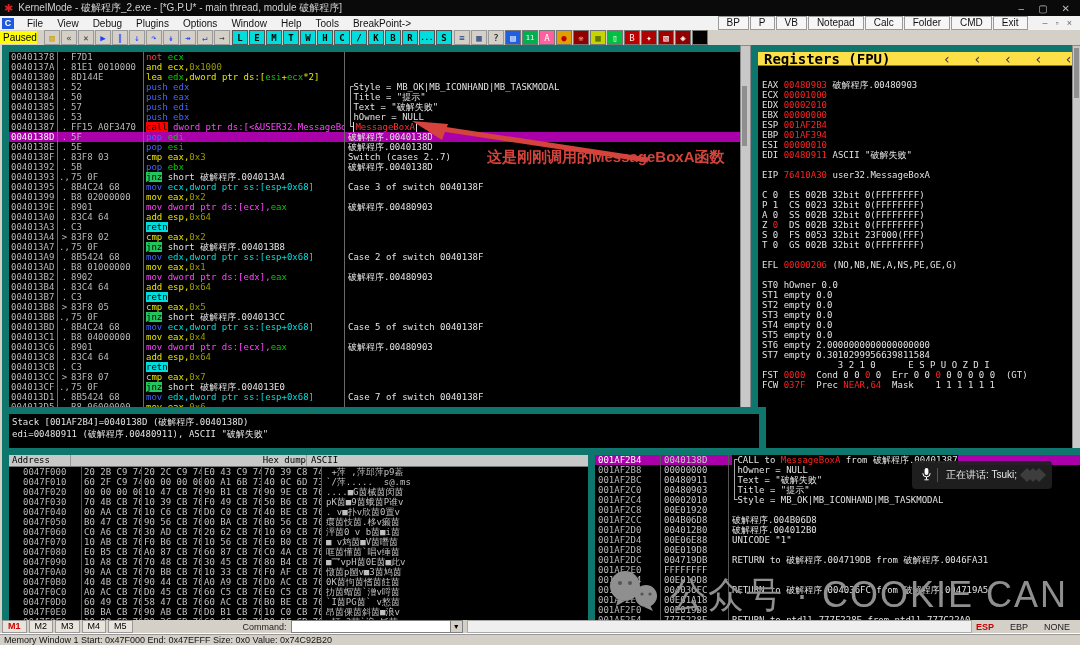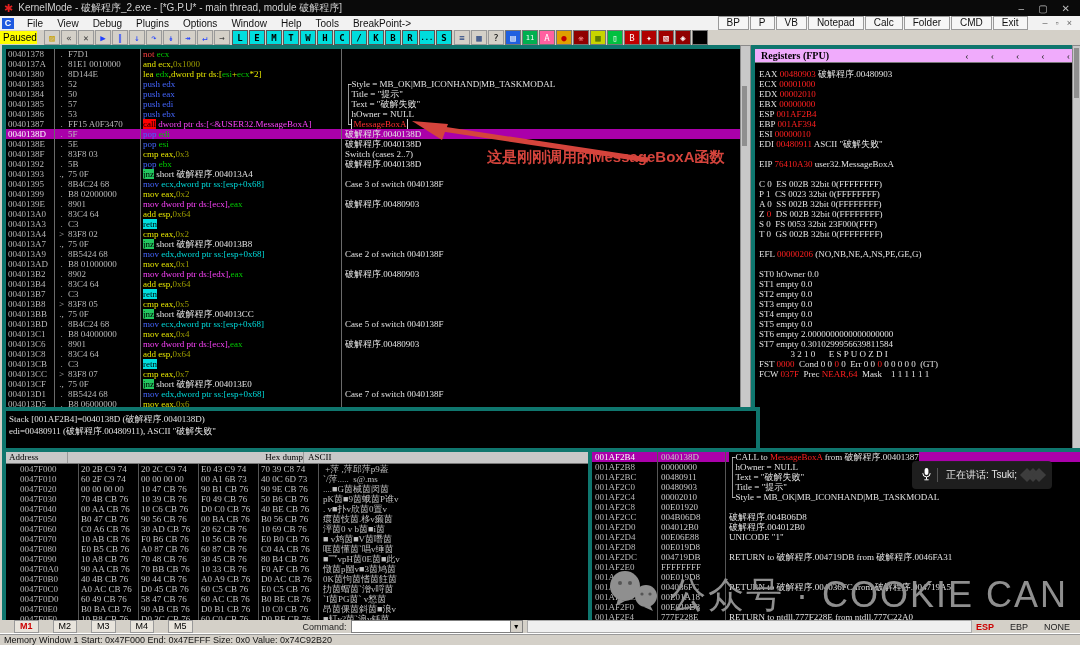--- a/index.html
+++ b/index.html
@@ -25,21 +25,21 @@
   .paused{background:#ffff00;color:#000;font-size:10px;font-family:"Liberation Sans",sans-serif;
           width:46px;height:13px;line-height:13px;padding-left:3px;margin-right:6px;}
   .tico{width:14px;height:13px;border:1px solid #9a9a9a;background:#d4d0c8;font-size:9px;
         display:flex;align-items:center;justify-content:center;}
   .lbtn{width:14px;height:13px;background:#00dddd;border:1px solid #555;color:#000;
         font-size:9px;font-weight:bold;display:flex;align-items:center;justify-content:center;}
   .tgap{width:5px;}
   .rcluster{margin-left:auto;display:flex;gap:1px;margin-right:432px;}
   .ric{width:14px;height:13px;font-size:9px;display:flex;align-items:center;justify-content:center;border:1px solid #777;}
   
-  .panel{position:absolute;background:#000;border:4px solid #0f766e;overflow:hidden;font-family:Liberation Serif, serif;}
+  .panel{position:absolute;background:#000;border:7px solid #0f766e;overflow:hidden;}
   .line{white-space:pre;font-size:9px;line-height:10px;height:10px;}
   
   .sg-w{color:#e2e2e2}.sg-r{color:#ff2020}.sg-rt{color:#ff4040}
   .sg-g{color:#00cc00}.sg-b{color:#4466ff}.sg-y{color:#e6e600}.sg-o{color:#9a9a00}
   .sg-c2{color:#00dddd}.sg-m{color:#ff44ff}
   .sg-callbg{background:#ff0000;color:#000}
   .sg-jbg{background:#22c55e;color:#000}
   .sg-retbg{background:#00dddd;color:#000}
   .sg-msg{color:#ff3030;border:1px solid #dcdcdc;padding:0 1px;}
   
@@ -49,24 +49,24 @@
   .c-addr{width:46px;color:#b8b8b8;padding-left:2px;border-right:1px solid #6a6a6a;flex:none;}
   .drow.hl .c-addr{color:#fff;}
   .c-dot{width:13px;color:#b8b8b8;text-align:center;flex:none;}
   .c-hex{width:72px;color:#b8b8b8;flex:none;border-right:1px solid #6a6a6a;overflow:hidden;}
   .c-instr{width:198px;flex:none;border-right:1px solid #6a6a6a;padding-left:2px;overflow:hidden;}
   .c-cmt{flex:1;padding-left:3px;overflow:hidden;}
   .vscroll{position:absolute;background:#c8c8c8;border:1px solid #8a8a8a;}
   .vthumb{position:absolute;left:1px;width:5px;background:#8f8f8f;}
   
   .registers{left:751px;top:45px;width:321px;height:403px;}
-  .reg-head{height:13px;background:#f0abfc;color:#000;font-size:10px;font-weight:bold;
+  .reg-head{height:13px;background:#fde047;color:#000;font-size:14px;font-weight:bold;
             display:flex;align-items:center;padding:0 6px;border-bottom:1px solid #777;}
   .reg-arrows{margin-left:auto;display:flex;gap:22px;font-weight:normal;color:#333;}
-  .reg-body{padding:6px 0 0 4px;}
+  .reg-body{padding:14px 0 0 4px;}
   
   .infopane{left:2px;top:407px;width:747px;height:39px;padding:2px 0 0 3px;}
   
   .dump{left:2px;top:448px;width:584px;height:172px;}
   .dump-head{height:11px;background:#c8c8c8;color:#000;font-size:9px;display:flex;border-bottom:1px solid #777;}
   .dh-addr{width:58px;padding-left:3px;border-right:1px solid #999;}
   .dh-hex{width:232px;padding-left:3px;border-right:1px solid #999;text-align:right;}
   .dh-ascii{padding-left:4px;flex:1;}
   .xrow{display:flex;height:10px;line-height:10px;font-size:9px;white-space:pre;}
   .d-addr{width:58px;color:#b8b8b8;padding-left:2px;border-right:1px solid #555;flex:none;margin-left:12px;}
@@ -77,21 +77,21 @@
   .srow{display:flex;height:10px;line-height:10px;font-size:9px;white-space:pre;}
   .srow.hl{background:#aa00aa;}
   .s-addr{width:62px;color:#b8b8b8;padding-left:3px;border-right:1px solid #555;flex:none;}
   .srow.hl .s-addr{color:#fff;}
   .s-val{width:64px;color:#c8c8c8;padding-left:3px;border-right:1px solid #555;flex:none;}
   .s-cmt{flex:1;padding-left:3px;overflow:hidden;}
   .srow.hl .s-cmt span{background:#000;}
   
   .commandbar{position:absolute;left:0;top:620px;width:1080px;height:13px;background:#d4d0c8;
               display:flex;align-items:center;font-family:"Liberation Sans",sans-serif;font-size:9px;}
-  .mtab{border:1px solid #999;background:#e8e4dc;padding:0 5px;height:11px;line-height:11px;margin-left:14px;}
+  .mtab{border:1px solid #999;background:#e8e4dc;padding:0 5px;height:11px;line-height:11px;margin-left:2px;}
   .mtab.first{color:#cc0000;font-weight:bold;}
   .cmd-label{margin-left:110px;color:#222;}
   .cmd-box{width:170px;height:11px;background:#fff;border:1px solid #808080;margin-left:4px;display:flex;}
   .cmd-dd{margin-left:auto;width:11px;background:#d4d0c8;border-left:1px solid #808080;
           font-size:7px;display:flex;align-items:center;justify-content:center;}
   .cmd-rest{flex:1;height:11px;background:#efefef;border:1px solid #aaa;margin:0 4px;}
   .cmd-right{display:flex;gap:16px;margin-right:10px;color:#222;}
   .cmd-right .red{color:#cc0000;font-weight:bold;}
   .statusbar{position:absolute;left:0;top:633px;width:1080px;height:12px;background:#d4d0c8;
              border-top:1px solid #fff;box-shadow:inset 0 1px 0 #999;

